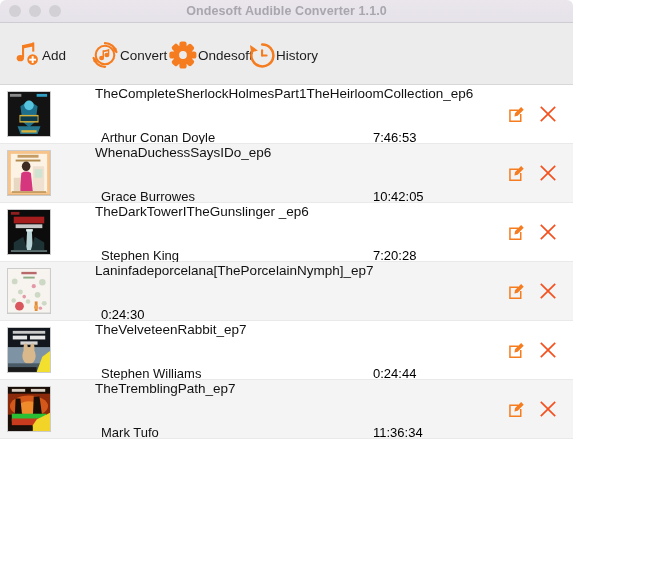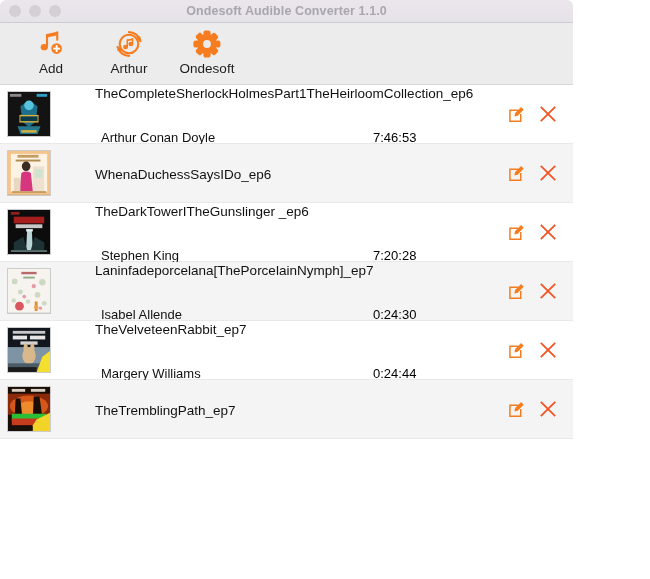--- a/index.html
+++ b/index.html
@@ -64,21 +64,20 @@
     border-bottom: 1px solid #d7d7d7;
     display: flex;
     align-items: flex-start;
     padding-left: 12px;
     padding-top: 5px;
   }
   .tool {
     width: 78px;
     height: 54px;
     display: flex;
-    flex-direction: column;
     align-items: center;
     justify-content: flex-start;
     cursor: default;
     background: transparent;
     border: none;
     padding: 0;
   }
   .tool .glyph {
     height: 32px;
     display: flex;
@@ -219,39 +218,50 @@
           <circle cx="15" cy="15" r="9.3" fill="none" stroke="#f57c1f" stroke-width="2.1"></circle>
           <g fill="#f57c1f">
             <path d="M13.2 10.4 L19 9.2 L19 11.1 L13.2 12.3 Z"></path>
             <rect x="12.5" y="10.4" width="1.5" height="7"></rect>
             <rect x="17.8" y="9.2" width="1.5" height="5.2"></rect>
             <ellipse cx="11.6" cy="18" rx="2.5" ry="2.2"></ellipse>
             <ellipse cx="16.9" cy="15" rx="2.5" ry="2.2"></ellipse>
           </g>
         </svg>
       </span>
-      <span class="tool-label">Arthur</span>
+      <span class="tool-label">Convert</span>
     </button>
 
     <button class="tool">
       <span class="glyph">
         <svg width="30" height="30" viewBox="0 0 30 30">
           <g fill="#f57c1f">
             <rect x="11.4" y="1.6" width="7.2" height="27" rx="2.2"></rect>
             <rect x="11.4" y="1.6" width="7.2" height="27" rx="2.2" transform="rotate(45 15 15)"></rect>
             <rect x="11.4" y="1.6" width="7.2" height="27" rx="2.2" transform="rotate(90 15 15)"></rect>
             <rect x="11.4" y="1.6" width="7.2" height="27" rx="2.2" transform="rotate(135 15 15)"></rect>
             <circle cx="15" cy="15" r="9.6"></circle>
           </g>
           <circle cx="15" cy="15" r="3.9" fill="#ececec"></circle>
         </svg>
       </span>
       <span class="tool-label">Ondesoft</span>
     </button>
 
+    <button class="tool">
+      <span class="glyph">
+        <svg width="30" height="30" viewBox="0 0 30 30">
+          <path d="M16.2 4.4 a11 11 0 1 1 -9.9 6.6" fill="none" stroke="#f57c1f" stroke-width="2.5" stroke-linecap="round"></path>
+          <path d="M4.0 5.0 L5.0 12.6 L11.9 10.4 Z" fill="#f57c1f"></path>
+          <rect x="15" y="9.2" width="2.1" height="7.3" rx="1" fill="#f57c1f"></rect>
+          <rect x="15" y="14.4" width="6.6" height="2.1" rx="1" fill="#f57c1f"></rect>
+        </svg>
+      </span>
+      <span class="tool-label">History</span>
+    </button>
 
   </div>
 
   <div class="list">
 
     <div class="row odd">
       <div class="thumb">
         <svg class="cov" viewBox="0 0 44 46" preserveAspectRatio="none">
           <rect width="44" height="46" fill="#131313"></rect>
           <rect x="2" y="2" width="12" height="3" fill="#8a8a8a"></rect>
@@ -296,20 +306,24 @@
           <rect x="26" y="16" width="12" height="26" fill="#efe0cf"></rect>
           <rect x="28" y="19" width="8" height="9" fill="#cfe3d2"></rect>
           <ellipse cx="19" cy="16" rx="4.5" ry="5" fill="#3d2a22"></ellipse>
           <path d="M14 23 q5 -3 10 0 l2 19 l-14 0 z" fill="#d6367d"></path>
           <rect x="6" y="28" width="7" height="14" fill="#e8d8c2"></rect>
           <rect x="4" y="42" width="36" height="2" fill="#c59d63"></rect>
         </svg>
       </div>
       <div class="meta">
         <div class="title-line">WhenaDuchessSaysIDo_ep6</div>
+        <div class="sub-line">
+          <span class="author">Grace Burrowes</span>
+          <span class="duration">10:42:05</span>
+        </div>
       </div>
       <div class="actions">
         <button class="act-btn">
           <svg width="17" height="17" viewBox="0 0 17 17">
             <path d="M1.2 3.6 h9 v1.5 h-7.5 v9.3 h9.3 v-6.5 h1.5 v8 h-12.3 z" fill="#f57c1f"></path>
             <path d="M13.1 1.1 l2.6 2.6 l-6.0 6.0 l-3.3 0.7 l0.7 -3.3 z" fill="#f57c1f"></path>
           </svg>
         </button>
         <button class="act-btn">
           <svg width="18" height="18" viewBox="0 0 18 18">
@@ -376,21 +390,20 @@
             <circle cx="34" cy="41" r="1.8"></circle>
           </g>
           <circle cx="12" cy="39" r="4.6" fill="#d9575c"></circle>
           <rect x="28" y="34" width="3" height="10" fill="#e08b35"></rect>
           <circle cx="29.5" cy="40" r="2.2" fill="#eba24c"></circle>
         </svg>
       </div>
       <div class="meta">
         <div class="title-line">Laninfadeporcelana[ThePorcelainNymph]_ep7</div>
         <div class="sub-line">
-          <span class="author">Isabel Allende</span>
           <span class="duration">0:24:30</span>
         </div>
       </div>
       <div class="actions">
         <button class="act-btn">
           <svg width="17" height="17" viewBox="0 0 17 17">
             <path d="M1.2 3.6 h9 v1.5 h-7.5 v9.3 h9.3 v-6.5 h1.5 v8 h-12.3 z" fill="#f57c1f"></path>
             <path d="M13.1 1.1 l2.6 2.6 l-6.0 6.0 l-3.3 0.7 l0.7 -3.3 z" fill="#f57c1f"></path>
           </svg>
         </button>
@@ -415,21 +428,21 @@
           <ellipse cx="18.5" cy="21" rx="2.2" ry="5" fill="#d9b98c"></ellipse>
           <ellipse cx="25.5" cy="21" rx="2.2" ry="5" fill="#d9b98c"></ellipse>
           <rect x="0" y="37" width="44" height="9" fill="#4a5b66"></rect>
           <path d="M36 30 L44 24 L44 46 L30 46 Z" fill="#f2df2e"></path>
           <rect x="0" y="41" width="30" height="5" fill="#1b1b1b"></rect>
         </svg>
       </div>
       <div class="meta">
         <div class="title-line">TheVelveteenRabbit_ep7</div>
         <div class="sub-line">
-          <span class="author">Margery Williams</span>
+          <span class="author">Stephen Williams</span>
           <span class="duration">0:24:44</span>
         </div>
       </div>
       <div class="actions">
         <button class="act-btn">
           <svg width="17" height="17" viewBox="0 0 17 17">
             <path d="M1.2 3.6 h9 v1.5 h-7.5 v9.3 h9.3 v-6.5 h1.5 v8 h-12.3 z" fill="#f57c1f"></path>
             <path d="M13.1 1.1 l2.6 2.6 l-6.0 6.0 l-3.3 0.7 l0.7 -3.3 z" fill="#f57c1f"></path>
           </svg>
         </button>
@@ -453,20 +466,24 @@
           <path d="M8 12 l5 0 l2 20 l-8 0 z" fill="#1a0d06"></path>
           <path d="M27 10 l6 0 l3 22 l-10 0 z" fill="#1a0d06"></path>
           <rect x="4" y="28" width="36" height="8" fill="#2bbf35"></rect>
           <rect x="4" y="33" width="36" height="7" fill="#c73b1e"></rect>
           <path d="M30 34 L44 27 L44 46 L22 46 Z" fill="#f2d327"></path>
           <rect x="0" y="41" width="26" height="5" fill="#17100b"></rect>
         </svg>
       </div>
       <div class="meta">
         <div class="title-line">TheTremblingPath_ep7</div>
+        <div class="sub-line">
+          <span class="author">Mark Tufo</span>
+          <span class="duration">11:36:34</span>
+        </div>
       </div>
       <div class="actions">
         <button class="act-btn">
           <svg width="17" height="17" viewBox="0 0 17 17">
             <path d="M1.2 3.6 h9 v1.5 h-7.5 v9.3 h9.3 v-6.5 h1.5 v8 h-12.3 z" fill="#f57c1f"></path>
             <path d="M13.1 1.1 l2.6 2.6 l-6.0 6.0 l-3.3 0.7 l0.7 -3.3 z" fill="#f57c1f"></path>
           </svg>
         </button>
         <button class="act-btn">
           <svg width="18" height="18" viewBox="0 0 18 18">

